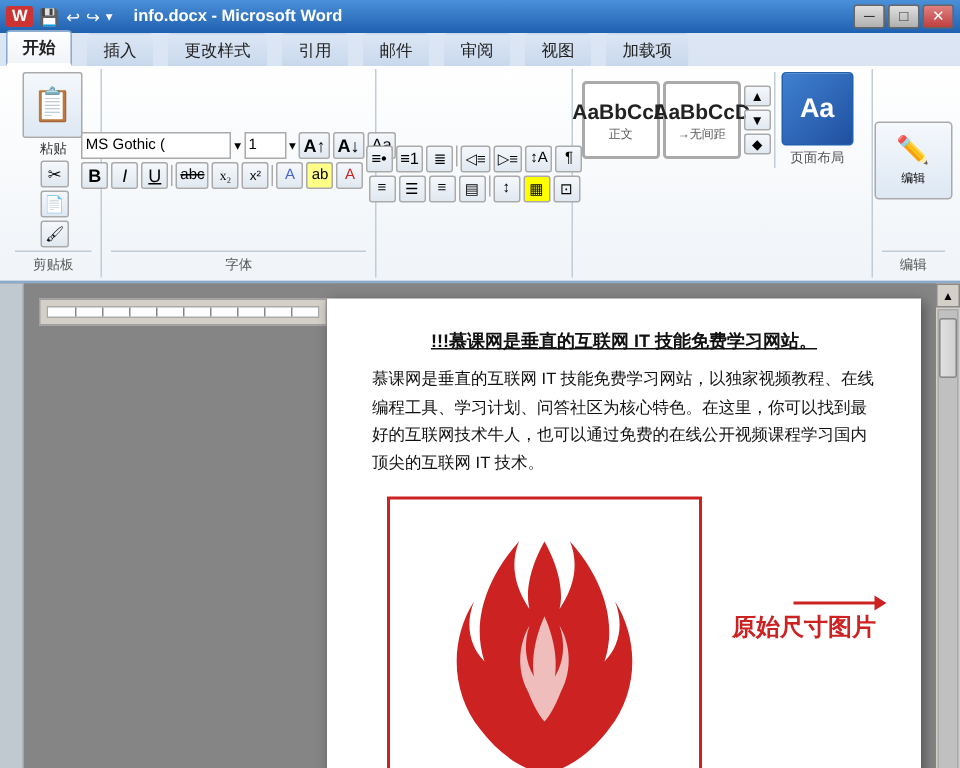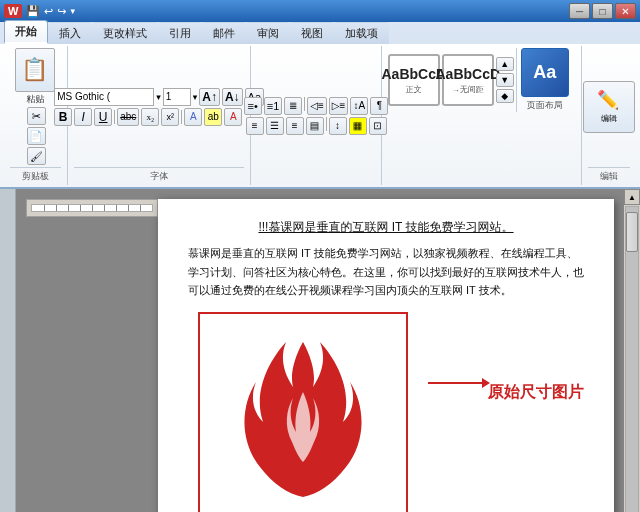--- a/index.html
+++ b/index.html
@@ -30,21 +30,21 @@
     
     .ribbon {
       background: linear-gradient(to bottom, #dce6f4, #c8d8ec);
       border-bottom: 2px solid #8aabcc;
     }
     .ribbon-tabs {
       display: flex;
       height: 22px;
       align-items: flex-end;
       padding: 0 4px;
-      gap: 0;
+      gap: 10px;
     }
     .ribbon-tab {
       padding: 3px 10px;
       font-size: 11px;
       cursor: pointer;
       background: linear-gradient(to bottom, #dce6f4, #c8d8ec);
       border: 1px solid transparent;
       border-bottom: none;
       border-radius: 3px 3px 0 0;
       color: #222;
@@ -156,21 +156,21 @@
     .doc-page {
       background: white;
       width: 490px;
       min-height: 440px;
       box-shadow: 2px 2px 8px rgba(0,0,0,0.4);
       padding: 20px 30px;
       position: relative;
     }
     .doc-text-bold {
       font-size: 12px;
-      font-weight: normal;
+      font-weight: bold;
       text-decoration: underline;
       color: #111;
       margin-bottom: 8px;
       text-align: center;
     }
     .doc-text-normal {
       font-size: 11px;
       color: #111;
       line-height: 1.7;
       margin-bottom: 12px;
@@ -246,20 +246,21 @@
 <body>
 
 <div class="titlebar">
   <div class="titlebar-left">
     <span style="background:#cc3333;color:white;font-weight:bold;font-size:11px;padding:1px 4px;border-radius:2px;">W</span>
     <span style="font-size:11px;cursor:pointer;color:white;">💾</span>
     <span style="font-size:11px;cursor:pointer;color:white;">↩</span>
     <span style="font-size:11px;cursor:pointer;color:white;">↪</span>
     <span style="font-size:9px;cursor:pointer;color:white;">▾</span>
     <span style="width:6px;"></span>
+    <span class="titlebar-title">info.docx - Microsoft Word</span>
   </div>
   <div class="titlebar-controls">
     <div class="titlebar-btn">─</div>
     <div class="titlebar-btn">□</div>
     <div class="titlebar-btn" style="background:linear-gradient(to bottom,#e08080,#c04040);color:white;">✕</div>
   </div>
 </div>
 
 <div class="ribbon">
   <div class="ribbon-tabs">
@@ -418,21 +419,21 @@
         <div class="image-frame">
           <svg class="fire-svg" viewBox="0 0 130 170" xmlns="http://www.w3.org/2000/svg">
 
             <path d="M65,10 C65,10 80,35 75,55 C85,40 88,25 82,10 C100,30 115,60 105,90 C115,80 118,65 112,50 C128,75 128,110 108,135 C95,152 80,162 65,165 C50,162 35,152 22,135 C2,110 2,75 18,50 C12,65 15,80 25,90 C15,60 30,30 48,10 C42,25 45,40 55,55 C50,35 65,10 65,10 Z" fill="#cc2222"></path>
 
             <path d="M65,60 C65,60 75,80 72,100 C78,90 79,78 75,66 C82,78 84,95 76,110 C72,120 68,127 65,130 C62,127 58,120 54,110 C46,95 48,78 55,66 C51,78 52,90 58,100 C55,80 65,60 65,60 Z" fill="white" opacity="0.7"></path>
           </svg>
         </div>
 
         <div style="position:relative;padding-top:70px;padding-left:10px;">
-          <div style="display:flex;align-items:flex-start;gap:5px;">
+          <div style="display:flex;align-items:flex-end;gap:5px;flex-direction:column;">
             <div style="display:flex;align-items:center;">
               <div style="width:55px;height:2px;background:#cc2222;position:relative;">
                 <div style="position:absolute;right:-7px;top:-4px;border-left:8px solid #cc2222;border-top:5px solid transparent;border-bottom:5px solid transparent;"></div>
               </div>
             </div>
             <span class="annotation-text" style="font-size:16px;color:#cc2222;font-weight:bold;">原始尺寸图片</span>
           </div>
         </div>
       </div>
 

